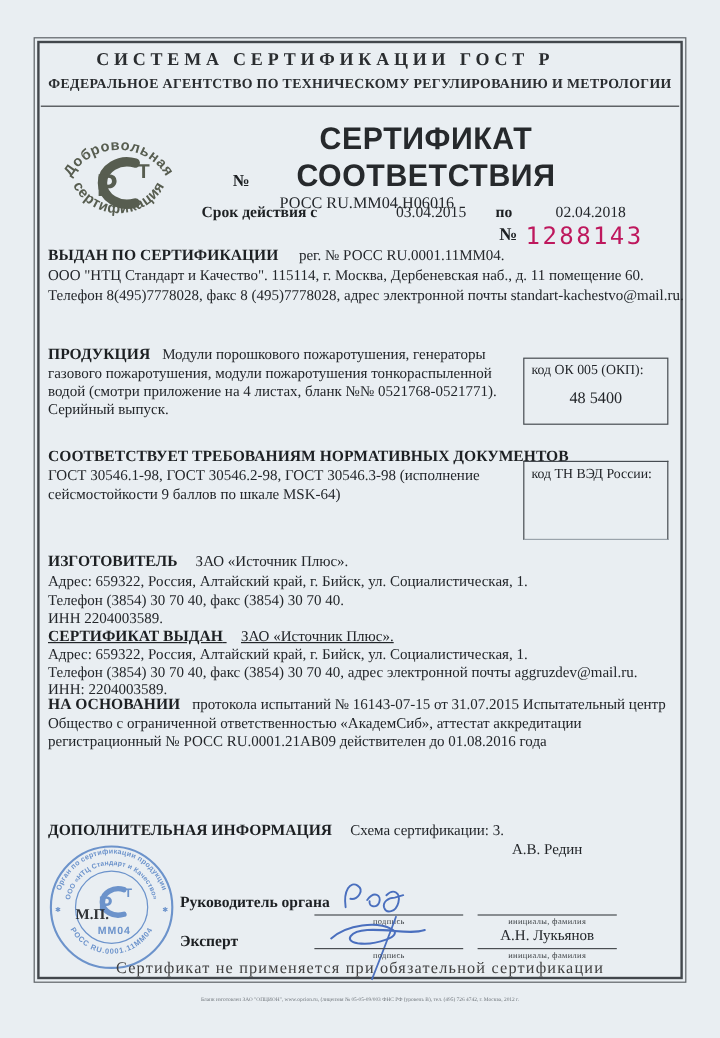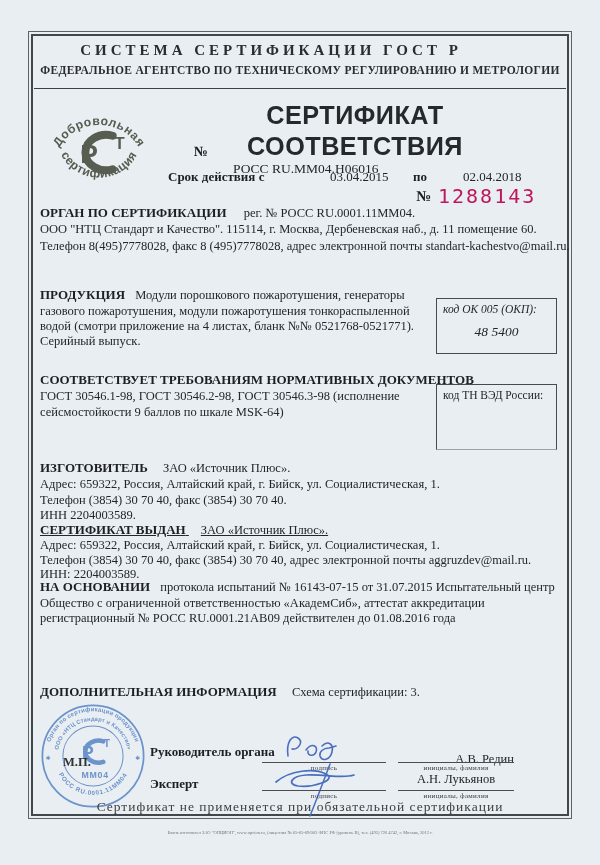--- a/index.html
+++ b/index.html
@@ -73,32 +73,32 @@
 
   <span class="abs lbl" style="left:168px;top:169px;">Срок действия с</span>
   <span class="abs txt" style="left:330px;top:169px;font-size:13px;">03.04.2015</span>
   <span class="abs lbl" style="left:413px;top:169px;">по</span>
   <span class="abs txt" style="left:463px;top:169px;font-size:13px;">02.04.2018</span>
 
   <span class="abs lbl" style="left:416px;top:188px;font-size:15px;">№</span>
   <span class="abs rednum" style="left:438px;top:184px;">1288143</span>
 
   <div class="abs line" style="left:40px;top:205px;">
-    <span class="lbl">ОРГАН ПО СЕРТИФИКАЦИИ</span>
+    <span class="lbl">ВЫДАН ПО СЕРТИФИКАЦИИ</span>
     <span class="txt" style="margin-left:14px;">рег. № РОСС RU.0001.11ММ04.</span>
   </div>
   <div class="abs line" style="left:40px;top:222px;">ООО "НТЦ Стандарт и Качество". 115114, г. Москва, Дербеневская наб., д. 11 помещение 60.</div>
   <div class="abs line" style="left:40px;top:239px;">Телефон 8(495)7778028, факс 8 (495)7778028, адрес электронной почты standart-kachestvo@mail.ru.</div>
 
   <p class="abs para" style="left:40px;top:287px;width:396px;">
     <span class="lbl">ПРОДУКЦИЯ</span><span>Модули порошкового пожаротушения, генераторы газового пожаротушения, модули пожаротушения тонкораспыленной водой (смотри приложение на 4 листах, бланк №№ 0521768-0521771).</span>
   </p>
   <div class="abs line" style="left:40px;top:334px;">Серийный выпуск.</div>
 
-  <div class="abs codebox" style="left:436px;top:298px;width:119px;height:54px;font-style:italic;">
+  <div class="abs codebox" style="left:436px;top:298px;width:119px;height:54px;">
     <div class="cb-label">код ОК 005 (ОКП):</div>
     <div class="cb-value">48 5400</div>
   </div>
 
   <div class="abs lbl" style="left:40px;top:372px;">СООТВЕТСТВУЕТ ТРЕБОВАНИЯМ НОРМАТИВНЫХ ДОКУМЕНТОВ</div>
   <p class="abs para" style="left:40px;top:389px;width:388px;">ГОСТ 30546.1-98, ГОСТ 30546.2-98, ГОСТ 30546.3-98 (исполнение сейсмостойкости 9 баллов по шкале MSK-64)</p>
 
   <div class="abs line" style="left:40px;top:460px;">
     <span class="lbl">ИЗГОТОВИТЕЛЬ</span>
     <span class="txt" style="margin-left:12px;">ЗАО «Источник Плюс».</span>
@@ -153,21 +153,21 @@
     <text x="78" y="105" text-anchor="middle" font-size="12" font-weight="bold" fill="#5b87c6" letter-spacing="1">ММ04</text>
   </svg>
   <span class="abs mp" style="left:63px;top:755px;">М.П.</span>
 
   <div class="abs lbl" style="left:150px;top:744px;">Руководитель органа</div>
   <svg class="abs" style="left:282px;top:730px;" width="70" height="34" viewBox="0 0 70 34">
     <path d="M6,26 C4,12 10,4 16,8 C22,12 16,20 10,19 M24,20 c6,-8 12,-4 10,2 c-2,5 -9,4 -8,-1 M40,16 c6,-6 12,-2 10,6 c-2,8 -10,10 -12,4 c-1,-4 3,-8 9,-8 l7,-2" fill="none" stroke="#4a6fbe" stroke-width="1.6" stroke-linecap="round"></path>
   </svg>
   <div class="abs sigline" style="left:262px;top:762px;width:124px;"></div>
   <div class="abs caption" style="left:262px;top:764px;width:124px;">подпись</div>
-  <div class="abs name-val" style="left:398px;top:752px;width:116px;text-align:right;">А.В. Редин</div>
+  <div class="abs name-val" style="left:398px;top:701px;width:116px;">А.В. Редин</div>
   <div class="abs sigline" style="left:398px;top:762px;width:116px;"></div>
   <div class="abs caption" style="left:398px;top:764px;width:116px;">инициалы, фамилия</div>
 
   <div class="abs lbl" style="left:150px;top:776px;">Эксперт</div>
   <svg class="abs" style="left:272px;top:762px;" width="95" height="56" viewBox="0 0 95 56">
     <path d="M4,20 C18,8 42,6 54,12 C66,18 40,26 26,24 C14,22 20,14 34,13 C54,12 70,17 82,13" fill="none" stroke="#4a6fbe" stroke-width="1.7" stroke-linecap="round"></path>
     <path d="M58,2 C52,18 46,34 38,54" fill="none" stroke="#4a6fbe" stroke-width="1.5" stroke-linecap="round"></path>
   </svg>
   <div class="abs sigline" style="left:262px;top:790px;width:124px;"></div>
   <div class="abs caption" style="left:262px;top:792px;width:124px;">подпись</div>

